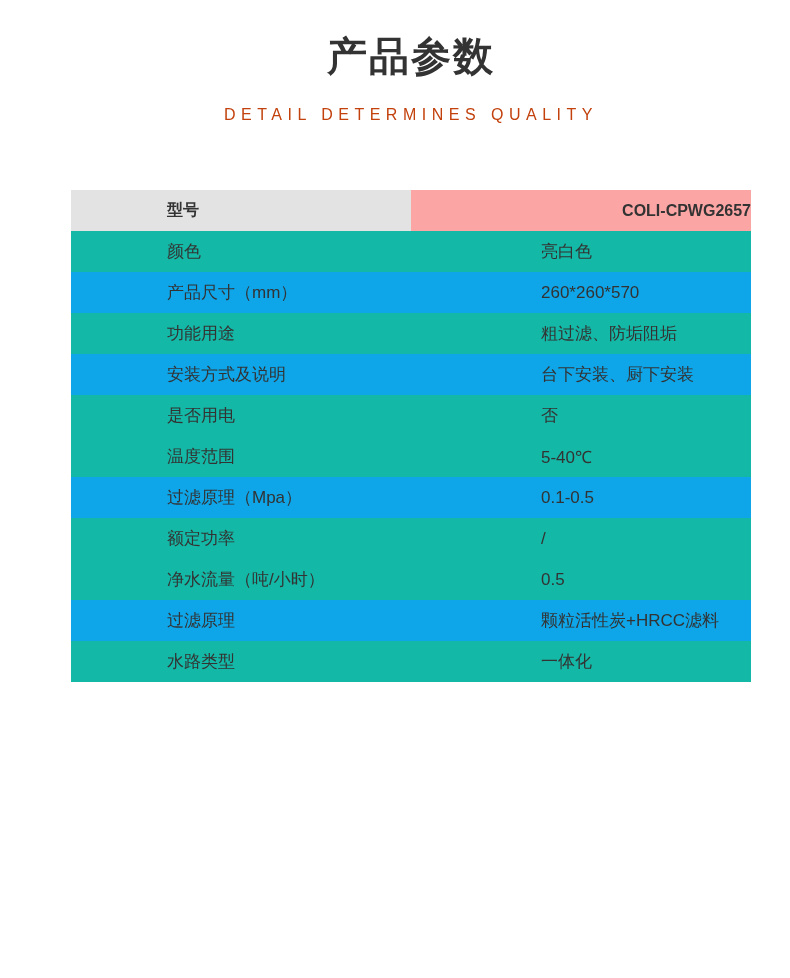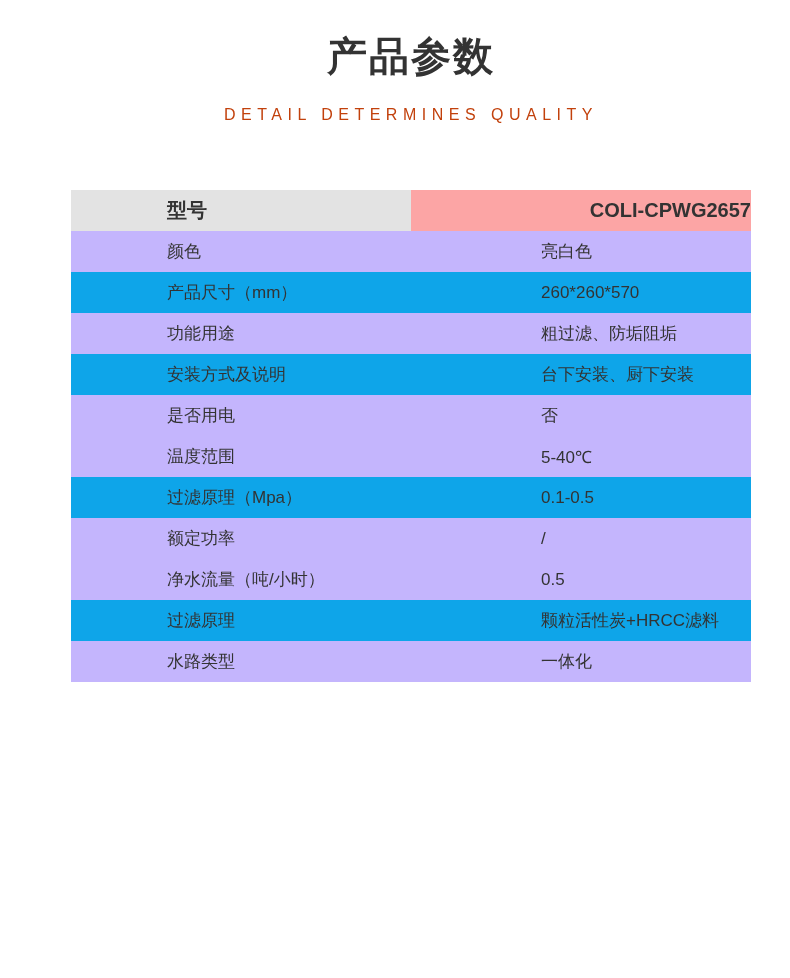--- a/index.html
+++ b/index.html
@@ -60,29 +60,29 @@
     width: 340px;
     padding-left: 96px;
     box-sizing: border-box;
   }
   .spec-table td.value {
     width: 340px;
     padding-left: 130px;
     box-sizing: border-box;
   }
   .spec-table tr.row-odd td {
-    background: #c4b5fd;
+    background: #14b8a6;
   }
   .spec-table tr.row-even td {
     background: #0ea5e9;
   }
   .spec-table tr.head td {
     background: #e3e3e3;
     font-weight: 700;
-    font-size: 20px;
+    font-size: 16px;
   }
   .spec-table tr.head td.label {
     background: #e3e3e3;
   }
   .spec-table tr.head td.value {
     background: #fca5a5;
     text-align: right;
   }
 </style>
 </head>

